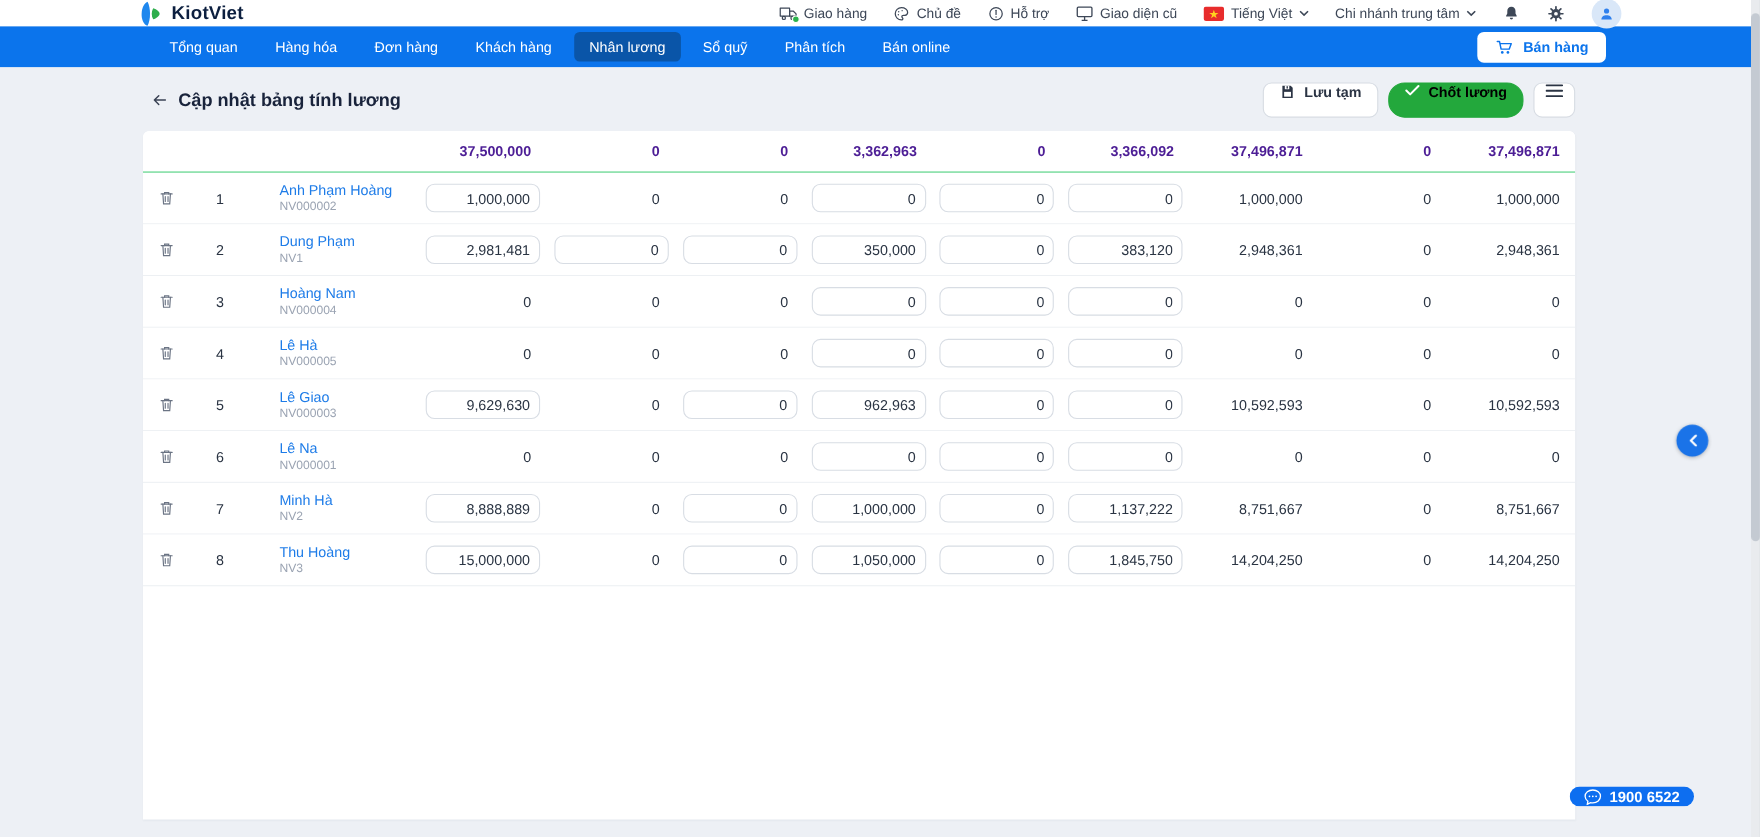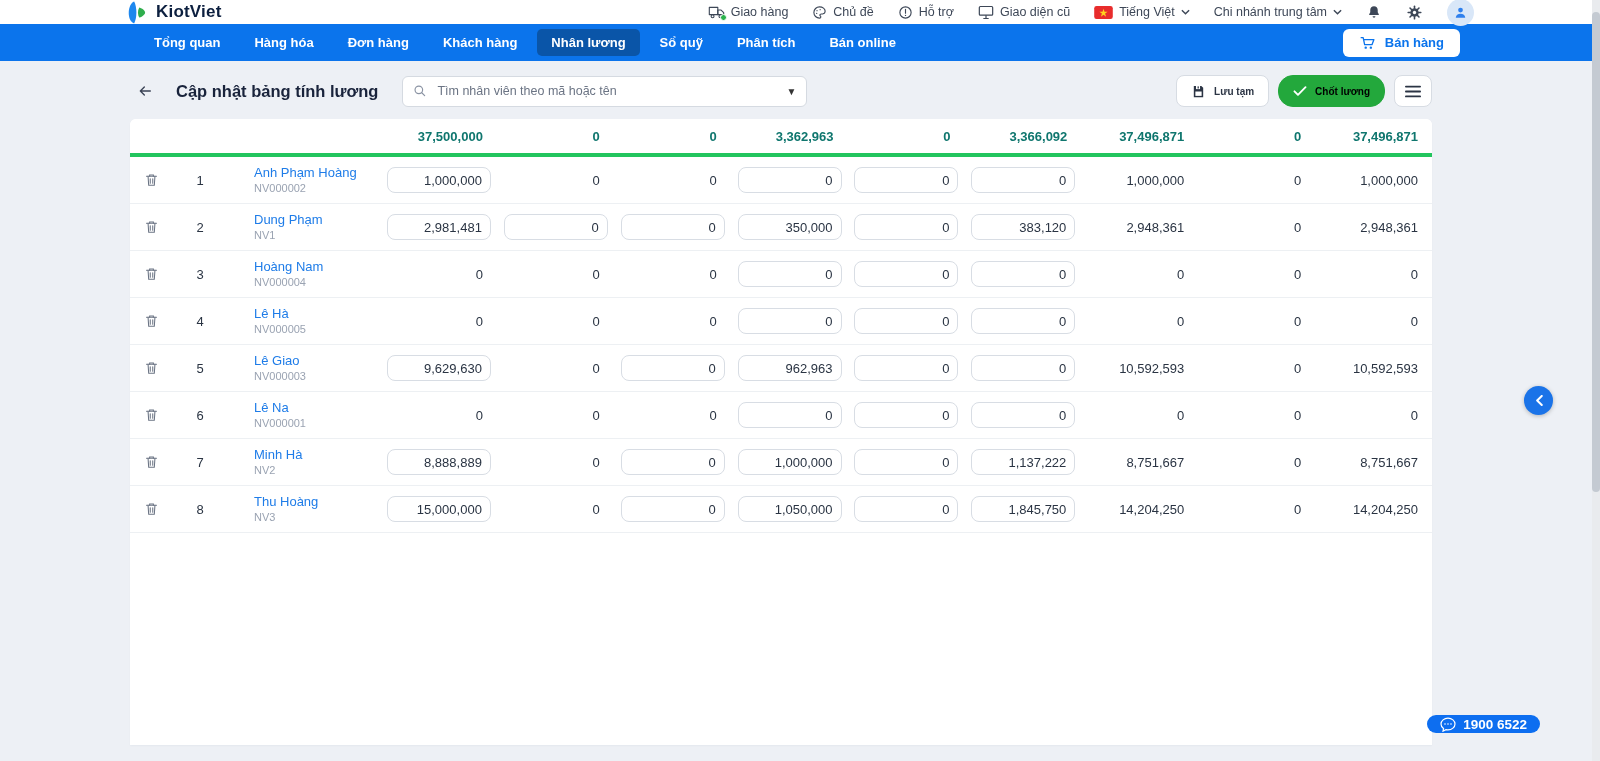--- a/index.html
+++ b/index.html
@@ -19,47 +19,47 @@
   .topbar-right{margin-left:auto;display:flex;align-items:center;gap:24px;}
   .tb-item{display:flex;align-items:center;gap:6px;font-size:12.5px;color:#3d4757;cursor:pointer;white-space:nowrap;}
   .tb-icon{display:flex;align-items:center;}
   .tb-btn{display:flex;align-items:center;cursor:pointer;}
   .avatar{width:27px;height:27px;border-radius:50%;background:#d9e7f8;display:flex;align-items:center;justify-content:center;cursor:pointer;}
   .truck-wrap{position:relative;display:flex;}
   .truck-dot{position:absolute;right:-2px;bottom:-2px;width:7px;height:7px;border-radius:50%;background:#2bb24c;border:1.5px solid #fff;}
   
   .mainnav{height:37px;background:var(--accent);display:flex;align-items:center;padding-left:140px;}
   .nav-items{display:flex;align-items:center;gap:6px;}
-  .nav-item{color:#fff;font-weight:bold;font-size:13px;padding:6px 14px;border-radius:5px;cursor:pointer;white-space:nowrap;}
+  .nav-item{color:#fff;font-weight:normal;font-size:13px;padding:6px 14px;border-radius:5px;cursor:pointer;white-space:nowrap;}
   .nav-item.active{background:var(--accent-dark);}
   .sell-btn{margin-left:auto;margin-right:140px;background:#fff;color:var(--accent);font-weight:bold;
     font-size:13px;border:none;border-radius:6px;height:28px;padding:0 16px;display:flex;align-items:center;gap:9px;cursor:pointer;}
   
   .content{padding:12px 168px 0 130px;display:flex;flex-direction:column;height:684px;}
   .page-header{display:flex;align-items:center;height:36px;}
   .back-btn{width:30px;height:30px;display:flex;align-items:center;justify-content:center;cursor:pointer;border-radius:50%;}
-  .page-title{font-size:16.5px;font-weight:bold;color:#19233b;margin:0 0 0 16px;white-space:nowrap;}
+  .page-title{font-size:16.5px;font-weight:bold;color:#19233b;margin:0 0 0 2px;white-space:nowrap;}
   .searchbox{margin-left:24px;width:405px;height:31px;background:#fff;border:1px solid #d5dae1;border-radius:6px;
     display:flex;align-items:center;padding:0 10px;gap:8px;}
   .searchbox input{flex:1;border:none;outline:none;font-size:12.5px;color:#3a4254;font-family:inherit;background:transparent;}
   .searchbox input::placeholder{color:#6b7484;}
   .search-caret{color:#333;font-size:10px;}
   .actions{margin-left:auto;display:flex;gap:9px;}
   .btn{height:32px;border:1px solid #d7dce3;border-radius:8px;background:#fff;color:#2b3444;
-    font-size:10px;font-weight:bold;display:flex;align-items:center;gap:8px;padding:0 14px;cursor:pointer;font-family:inherit;}
+    font-size:13px;font-weight:bold;display:flex;gap:8px;padding:0 14px;cursor:pointer;font-family:inherit;}
   .btn-green{background:var(--green);border-color:var(--green);color:#000000;border-radius:15px;}
   .btn-square{width:38px;justify-content:center;padding:0;}
   
   .card{background:#fff;margin-top:10px;border-radius:6px 6px 0 0;flex:1;overflow:hidden;box-shadow:0 1px 2px rgba(20,40,80,.04);}
   .grid-row{display:grid;grid-template-columns:42px 56px 152px repeat(9,1fr);align-items:center;}
   .thead{background:var(--thead);height:30px;font-size:12px;font-weight:bold;color:#2e3a52;}
   .cell-h{padding-right:14px;text-align:right;white-space:nowrap;}
   .cell-h.left{text-align:left;padding-left:26px;padding-right:0;}
   .cell-h.center{text-align:center;padding:0;}
-  .totals{height:38px;border-bottom:4px solid #22c55e;font-weight:bold;font-size:13px;color:#0f766e;background:#fff;}
+  .totals{height:38px;border-bottom:1px solid #22c55e;font-weight:bold;font-size:13px;color:#4c1d95;background:#fff;}
   .trow{height:47px;border-bottom:1px solid #edf0f3;font-size:13px;color:#2a3443;background:#fff;}
   .num{text-align:right;padding-right:14px;white-space:nowrap;}
   .cell-trash{display:flex;justify-content:center;align-items:center;cursor:pointer;}
   .cell-stt{text-align:center;}
   .cell-name{padding-left:26px;line-height:1.25;}
   .cell-name .nm{color:var(--link);cursor:pointer;display:block;}
   .cell-name .cd{color:#9aa3b2;font-size:11px;display:block;margin-top:1px;}
   .num-input-wrap{display:flex;justify-content:flex-end;padding-right:6px;}
   input.cell-input{width:104px;height:26px;border:1px solid #d8dde4;border-radius:8px;text-align:right;
     padding:0 8px;font-size:13px;color:#2a3443;font-family:inherit;background:#fff;outline:none;}
@@ -196,28 +196,20 @@
 </nav>
 
 <main class="content">
   <div class="page-header">
     <div class="back-btn">
       <svg width="18" height="16" viewBox="0 0 24 24">
         <path d="M20 12H5M11 18l-6-6 6-6" fill="none" stroke="#3a4254" stroke-width="2" stroke-linecap="round" stroke-linejoin="round"></path>
       </svg>
     </div>
     <h1 class="page-title">Cập nhật bảng tính lương</h1>
-    <div class="searchbox">
-      <svg width="14" height="14" viewBox="0 0 24 24">
-        <circle cx="10" cy="10" r="6.5" fill="none" stroke="#8a93a3" stroke-width="2"></circle>
-        <path d="M15 15l5 5" stroke="#8a93a3" stroke-width="2" stroke-linecap="round"></path>
-      </svg>
-      <input type="text" placeholder="Tìm nhân viên theo mã hoặc tên" style="">
-      <span class="search-caret">▼</span>
-    </div>
     <div class="actions">
       <button class="btn">
         <svg width="15" height="15" viewBox="0 0 24 24">
           <path d="M4.5 3h12l3 3v15h-15z" fill="#2b3444"></path>
           <rect x="8" y="3" width="6.5" height="5.2" fill="#fff"></rect>
           <rect x="10.5" y="3.8" width="2" height="3.4" fill="#2b3444"></rect>
           <rect x="7" y="12" width="10" height="7" fill="#fff"></rect>
         </svg>
         <span>Lưu tạm</span>
       </button>

